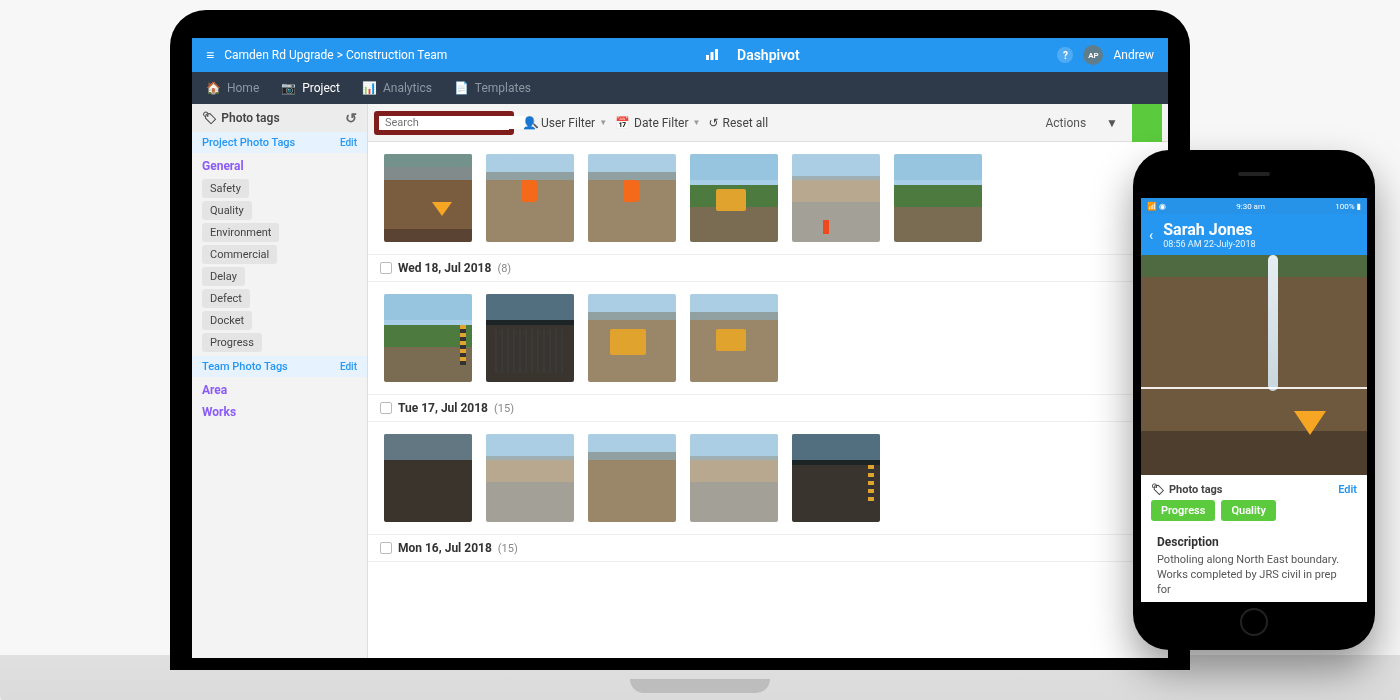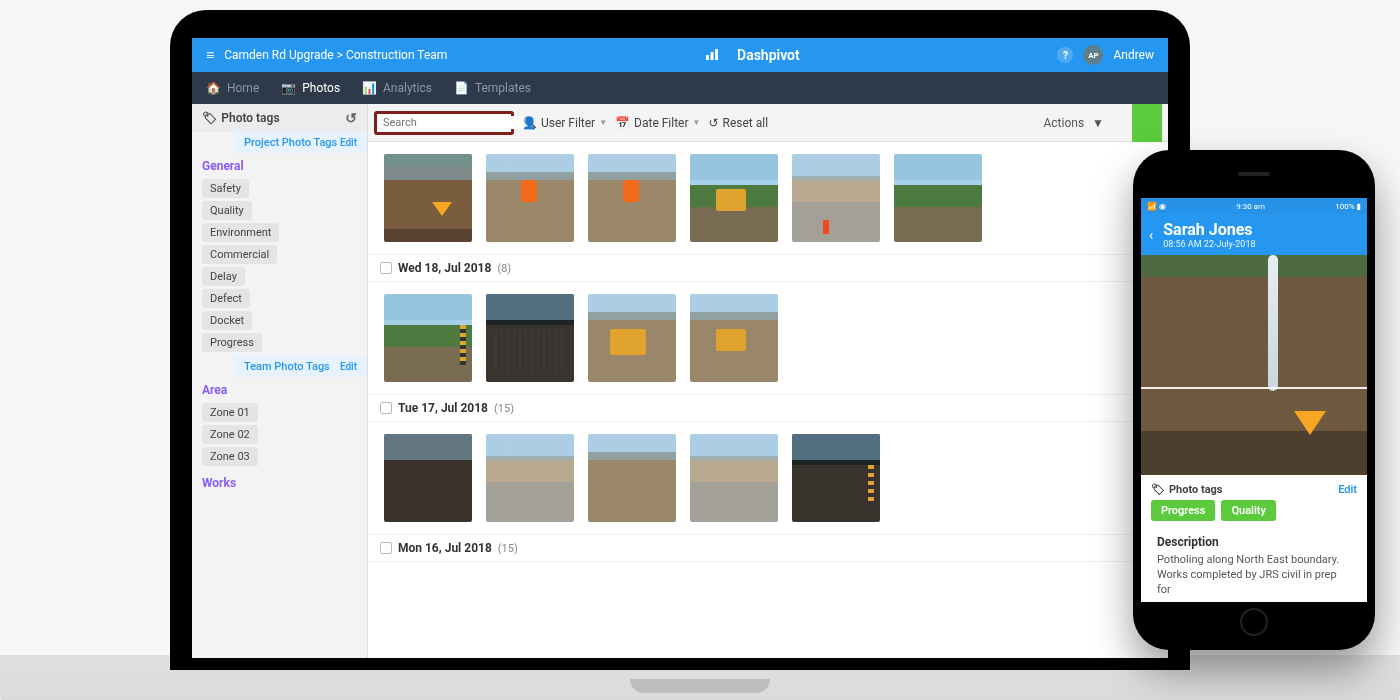--- a/index.html
+++ b/index.html
@@ -23,36 +23,36 @@
 
 .navbar { background: #2e3a4a; color: #8d97a3; height: 32px; display: flex; align-items: center; padding: 0 14px; font-size: 12px; gap: 22px; }
 .nav-item { display: flex; align-items: center; gap: 6px; cursor: pointer; }
 .nav-item.active { color: #fff; }
 
 
 .main { display: flex; height: calc(100% - 66px); }
 .sidebar { width: 176px; background: #f3f3f3; border-right: 1px solid #ddd; font-size: 12px; position: relative; overflow-y: auto; }
 .sidebar-header { display: flex; align-items: center; justify-content: space-between; padding: 6px 10px; font-weight: 600; color: #444; background: #ececec; }
 .sidebar-header .reset-ic { color: #666; font-size: 14px; }
-.section-title { display: flex; align-items: center; justify-content: space-between; padding: 4px 10px; font-size: 11px; background: #e6f3ff; color: #2697f0; font-weight: 500; margin-left: 42px; }
+.section-title { display: flex; align-items: center; justify-content: space-between; padding: 4px 10px; font-size: 11px; background: #e6f3ff; color: #2697f0; font-weight: 500; }
 .section-title .edit-link { color: #2697f0; font-size: 10px; }
 .subcat { font-weight: 700; color: #8b5cf6; padding: 6px 10px 2px; font-size: 12px; }
 .tag-list { padding: 4px 10px; display: flex; flex-direction: column; gap: 3px; }
 .tag-btn { background: #e4e4e4; border: none; border-radius: 3px; padding: 3px 8px; font-size: 11px; color: #444; text-align: left; cursor: pointer; width: fit-content; }
 
 
 .content { flex: 1; background: #fff; display: flex; flex-direction: column; overflow: hidden; }
 .toolbar { background: #f4f4f4; border-bottom: 1px solid #ddd; height: 38px; display: flex; align-items: center; padding: 0 6px; gap: 8px; font-size: 12px; }
-.search-box { display: flex; align-items: center; background: #fff; border: 3px solid #7f1d1d; border-radius: 3px; width: 140px; height: 24px; padding: 0 6px; }
+.search-box { display: flex; align-items: center; background: #fff; border: 5px solid #7f1d1d; border-radius: 3px; width: 140px; height: 24px; padding: 0 6px; }
 .search-box input { border: none; outline: none; font-size: 11px; flex: 1; }
 .search-box .search-ic { color: #999; font-size: 11px; }
 .filter-btn { display: flex; align-items: center; gap: 4px; color: #444; cursor: pointer; }
 .filter-btn .chev { font-size: 8px; color: #999; }
 .toolbar-spacer { flex: 1; }
-.actions-btn { display: flex; gap: 8px; color: #555; margin-right: 20px; cursor: pointer; }
+.actions-btn { display: flex; gap: 20px; color: #555; margin-right: 6px; cursor: pointer; }
 .green-btn { width: 30px; height: 38px; background: #5bca3c; }
 
 
 .scroll { flex: 1; overflow-y: auto; }
 .date-header { display:flex; align-items:center; gap:6px; padding: 6px 12px; border-bottom:1px solid #eee; font-size:12px; }
 .date-header .cb { width:12px; height:12px; border:1px solid #bbb; border-radius:2px; }
 .date-header .date-txt { font-weight:700; color:#333; }
 .date-header .count { color:#888; font-size:11px; }
 .thumbs { display:flex; gap:14px; padding: 12px 16px; border-bottom:1px solid #eee; }
 .thumb { width: 88px; height: 88px; background: linear-gradient(140deg,#8fb4c4 0%,#7a6f55 60%,#5a4a38 100%); border-radius:2px; position:relative; overflow:hidden; cursor:pointer; }
@@ -124,21 +124,21 @@
    </div>
   </div>
 
   <div class="navbar">
    <span class="nav-item">
           <span>🏠</span>
           <span>Home</span>
         </span>
    <span class="nav-item active">
           <span>📷</span>
-          <span>Photos</span>
+          <span>Project</span>
         </span>
    <span class="nav-item">
           <span>📊</span>
           <span>Analytics</span>
         </span>
    <span class="nav-item">
           <span>📄</span>
           <span>Templates</span>
         </span>
   </div>
@@ -165,25 +165,20 @@
             <button class="tag-btn">Delay</button>
             <button class="tag-btn">Defect</button>
             <button class="tag-btn">Docket</button>
             <button class="tag-btn">Progress</button>
           </div>
     <div class="section-title">
      <span>Team Photo Tags</span>
      <span class="edit-link">Edit</span>
     </div>
     <div class="subcat">Area</div>
-    <div class="tag-list" id="area-tags">
-            <button class="tag-btn">Zone 01</button>
-            <button class="tag-btn">Zone 02</button>
-            <button class="tag-btn">Zone 03</button>
-          </div>
     <div class="subcat">Works</div>
    </div>
 
    <div class="content">
     <div class="toolbar">
      <div class="search-box">
       <input placeholder="Search" style="">
       <span class="search-ic">🔍</span>
      </div>
      <span class="filter-btn">

